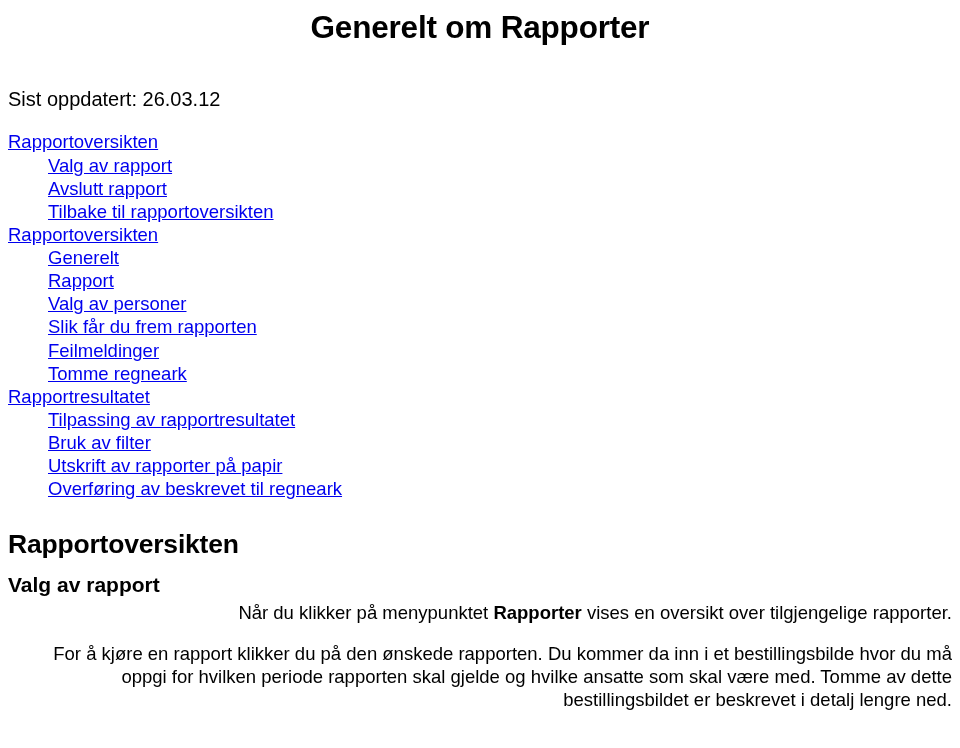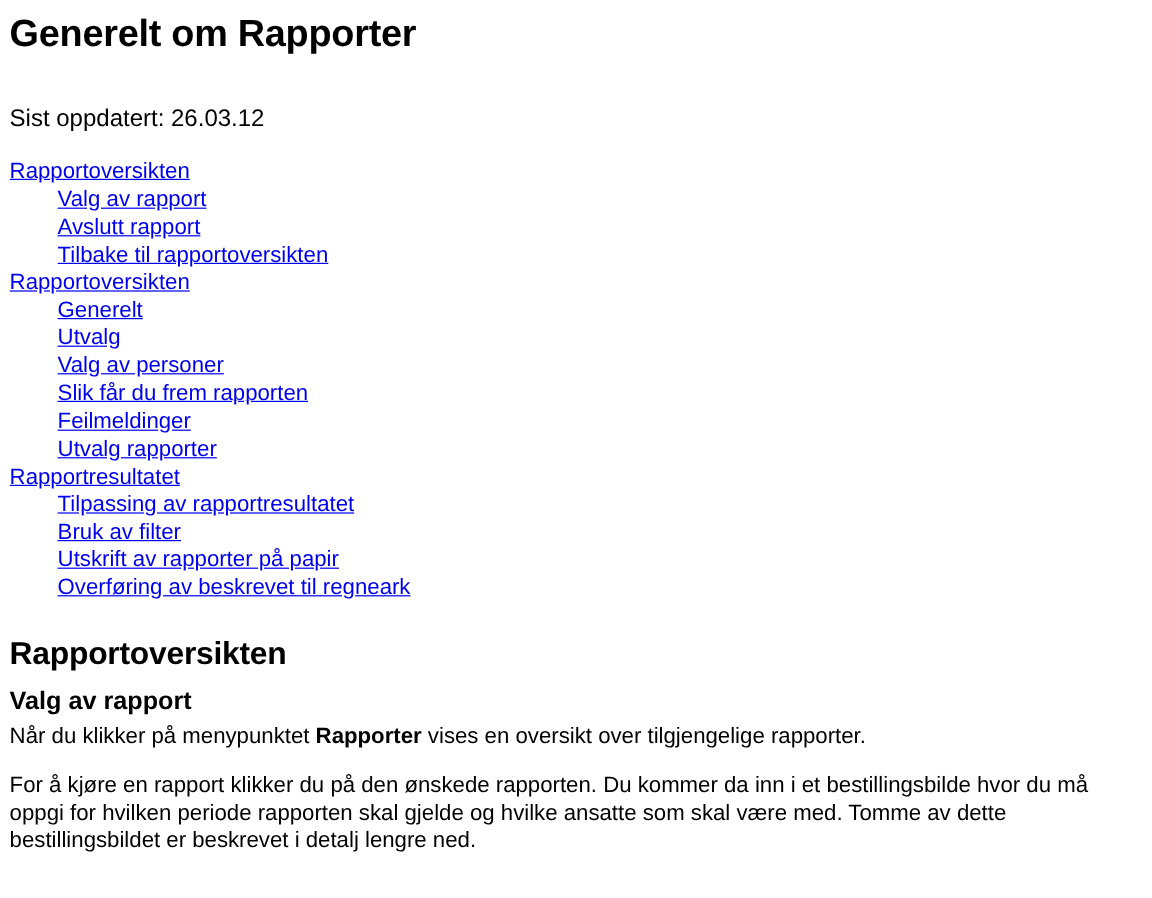--- a/index.html
+++ b/index.html
@@ -9,20 +9,21 @@
     width: 944px;
     color: #000;
     font-size: 18.5px;
     line-height: 1.25;
   }
   h1 {
     font-size: 31.5px;
     font-weight: bold;
     margin: 0 0 2px 0;
     letter-spacing: -0.2px;
+    text-align: center;
   }
   .updated {
     font-size: 20px;
     font-weight: normal;
     margin-bottom: 18px;
     margin-top: 40px;
   }
   a {
     color: #0000ee;
     text-decoration: underline;
@@ -46,43 +47,44 @@
     margin: 22px 0 10px 0;
     letter-spacing: -0.2px;
   }
   h3 {
     font-size: 21px;
     font-weight: bold;
     margin: 0 0 3px 0;
   }
   p {
     margin: 0 0 18px 0;
+    text-align: right;
   }
   .bold-inline {
     font-weight: bold;
   }
 </style>
 </head>
 <body>
 
 <h1>Generelt om Rapporter</h1>
 <div class="updated">Sist oppdatert: 26.03.12</div>
 
 <ul class="toc" id="toc">
     <li><a href="#">Rapportoversikten</a></li>
     <li class="indent1"><a href="#">Valg av rapport</a></li>
     <li class="indent1"><a href="#">Avslutt rapport</a></li>
     <li class="indent1"><a href="#">Tilbake til rapportoversikten</a></li>
     <li><a href="#">Rapportoversikten</a></li>
     <li class="indent1"><a href="#">Generelt</a></li>
-    <li class="indent1"><a href="#">Utvalg</a></li>
+    <li class="indent1"><a href="#">Rapport</a></li>
     <li class="indent1"><a href="#">Valg av personer</a></li>
     <li class="indent1"><a href="#">Slik får du frem rapporten</a></li>
     <li class="indent1"><a href="#">Feilmeldinger</a></li>
-    <li class="indent1"><a href="#">Utvalg rapporter</a></li>
+    <li class="indent1"><a href="#">Tomme regneark</a></li>
     <li><a href="#">Rapportresultatet</a></li>
     <li class="indent1"><a href="#">Tilpassing av rapportresultatet</a></li>
     <li class="indent1"><a href="#">Bruk av filter</a></li>
     <li class="indent1"><a href="#">Utskrift av rapporter på papir</a></li>
     <li class="indent1"><a href="#">Overføring av beskrevet til regneark</a></li>
   </ul>
 
 <h2>Rapportoversikten</h2>
 <h3>Valg av rapport</h3>
 

